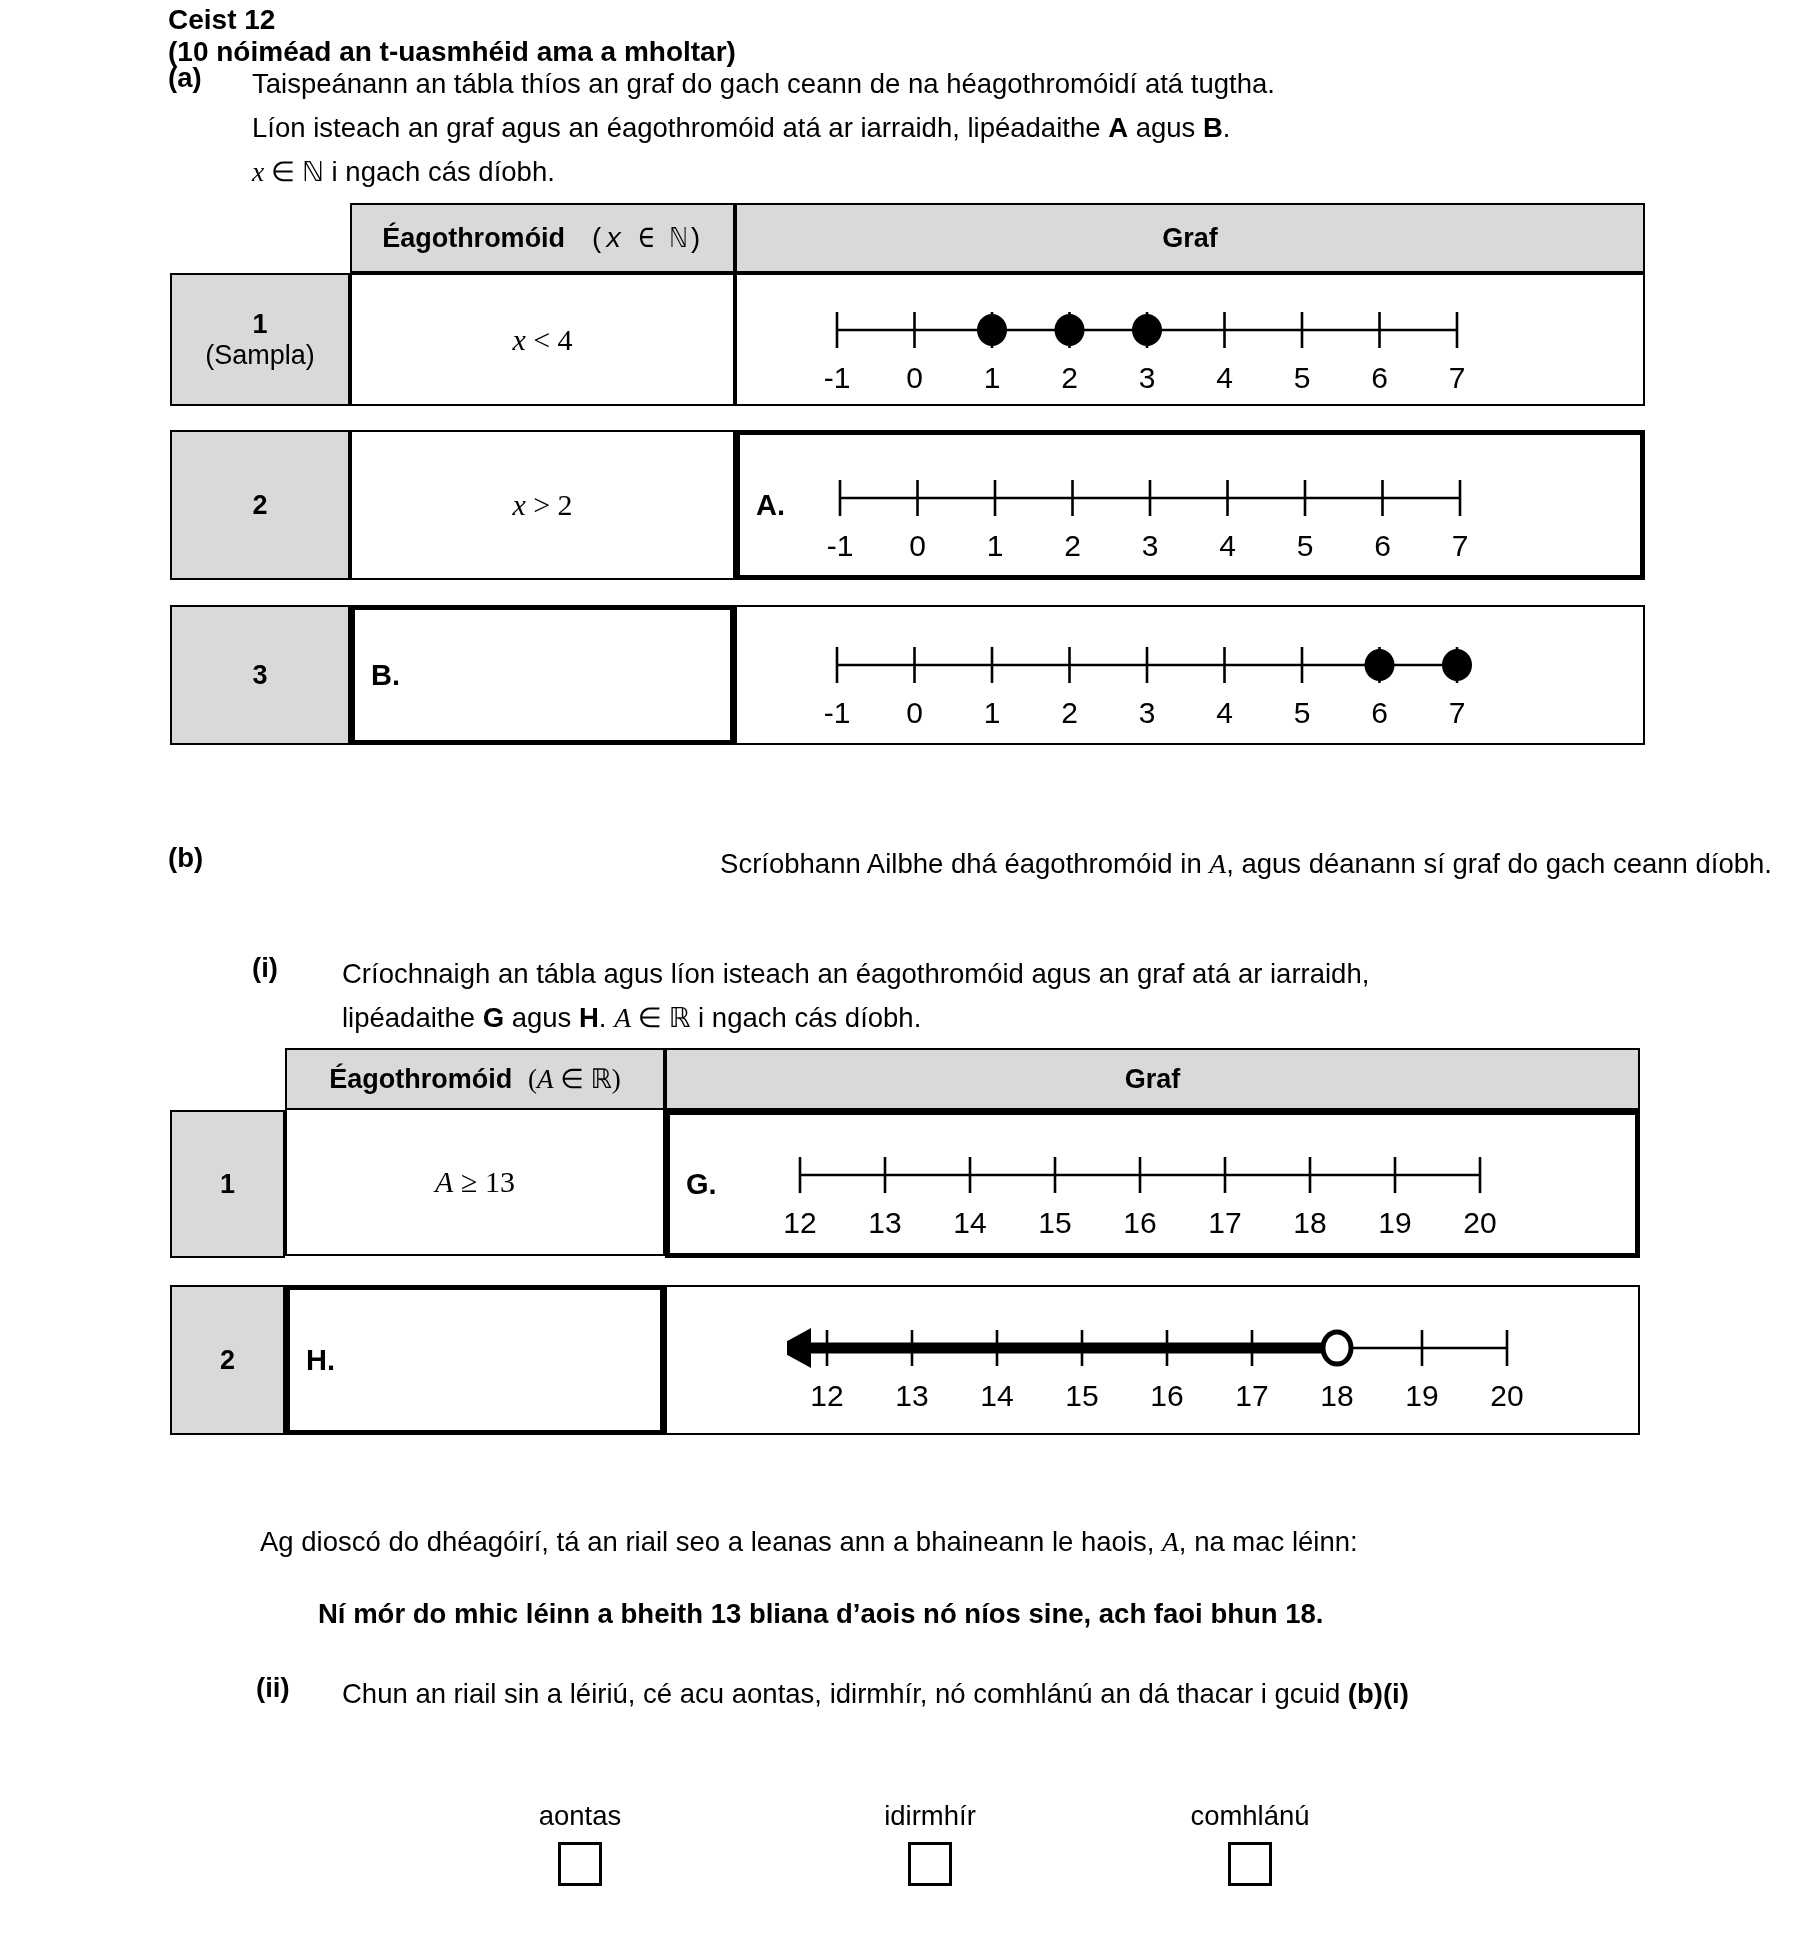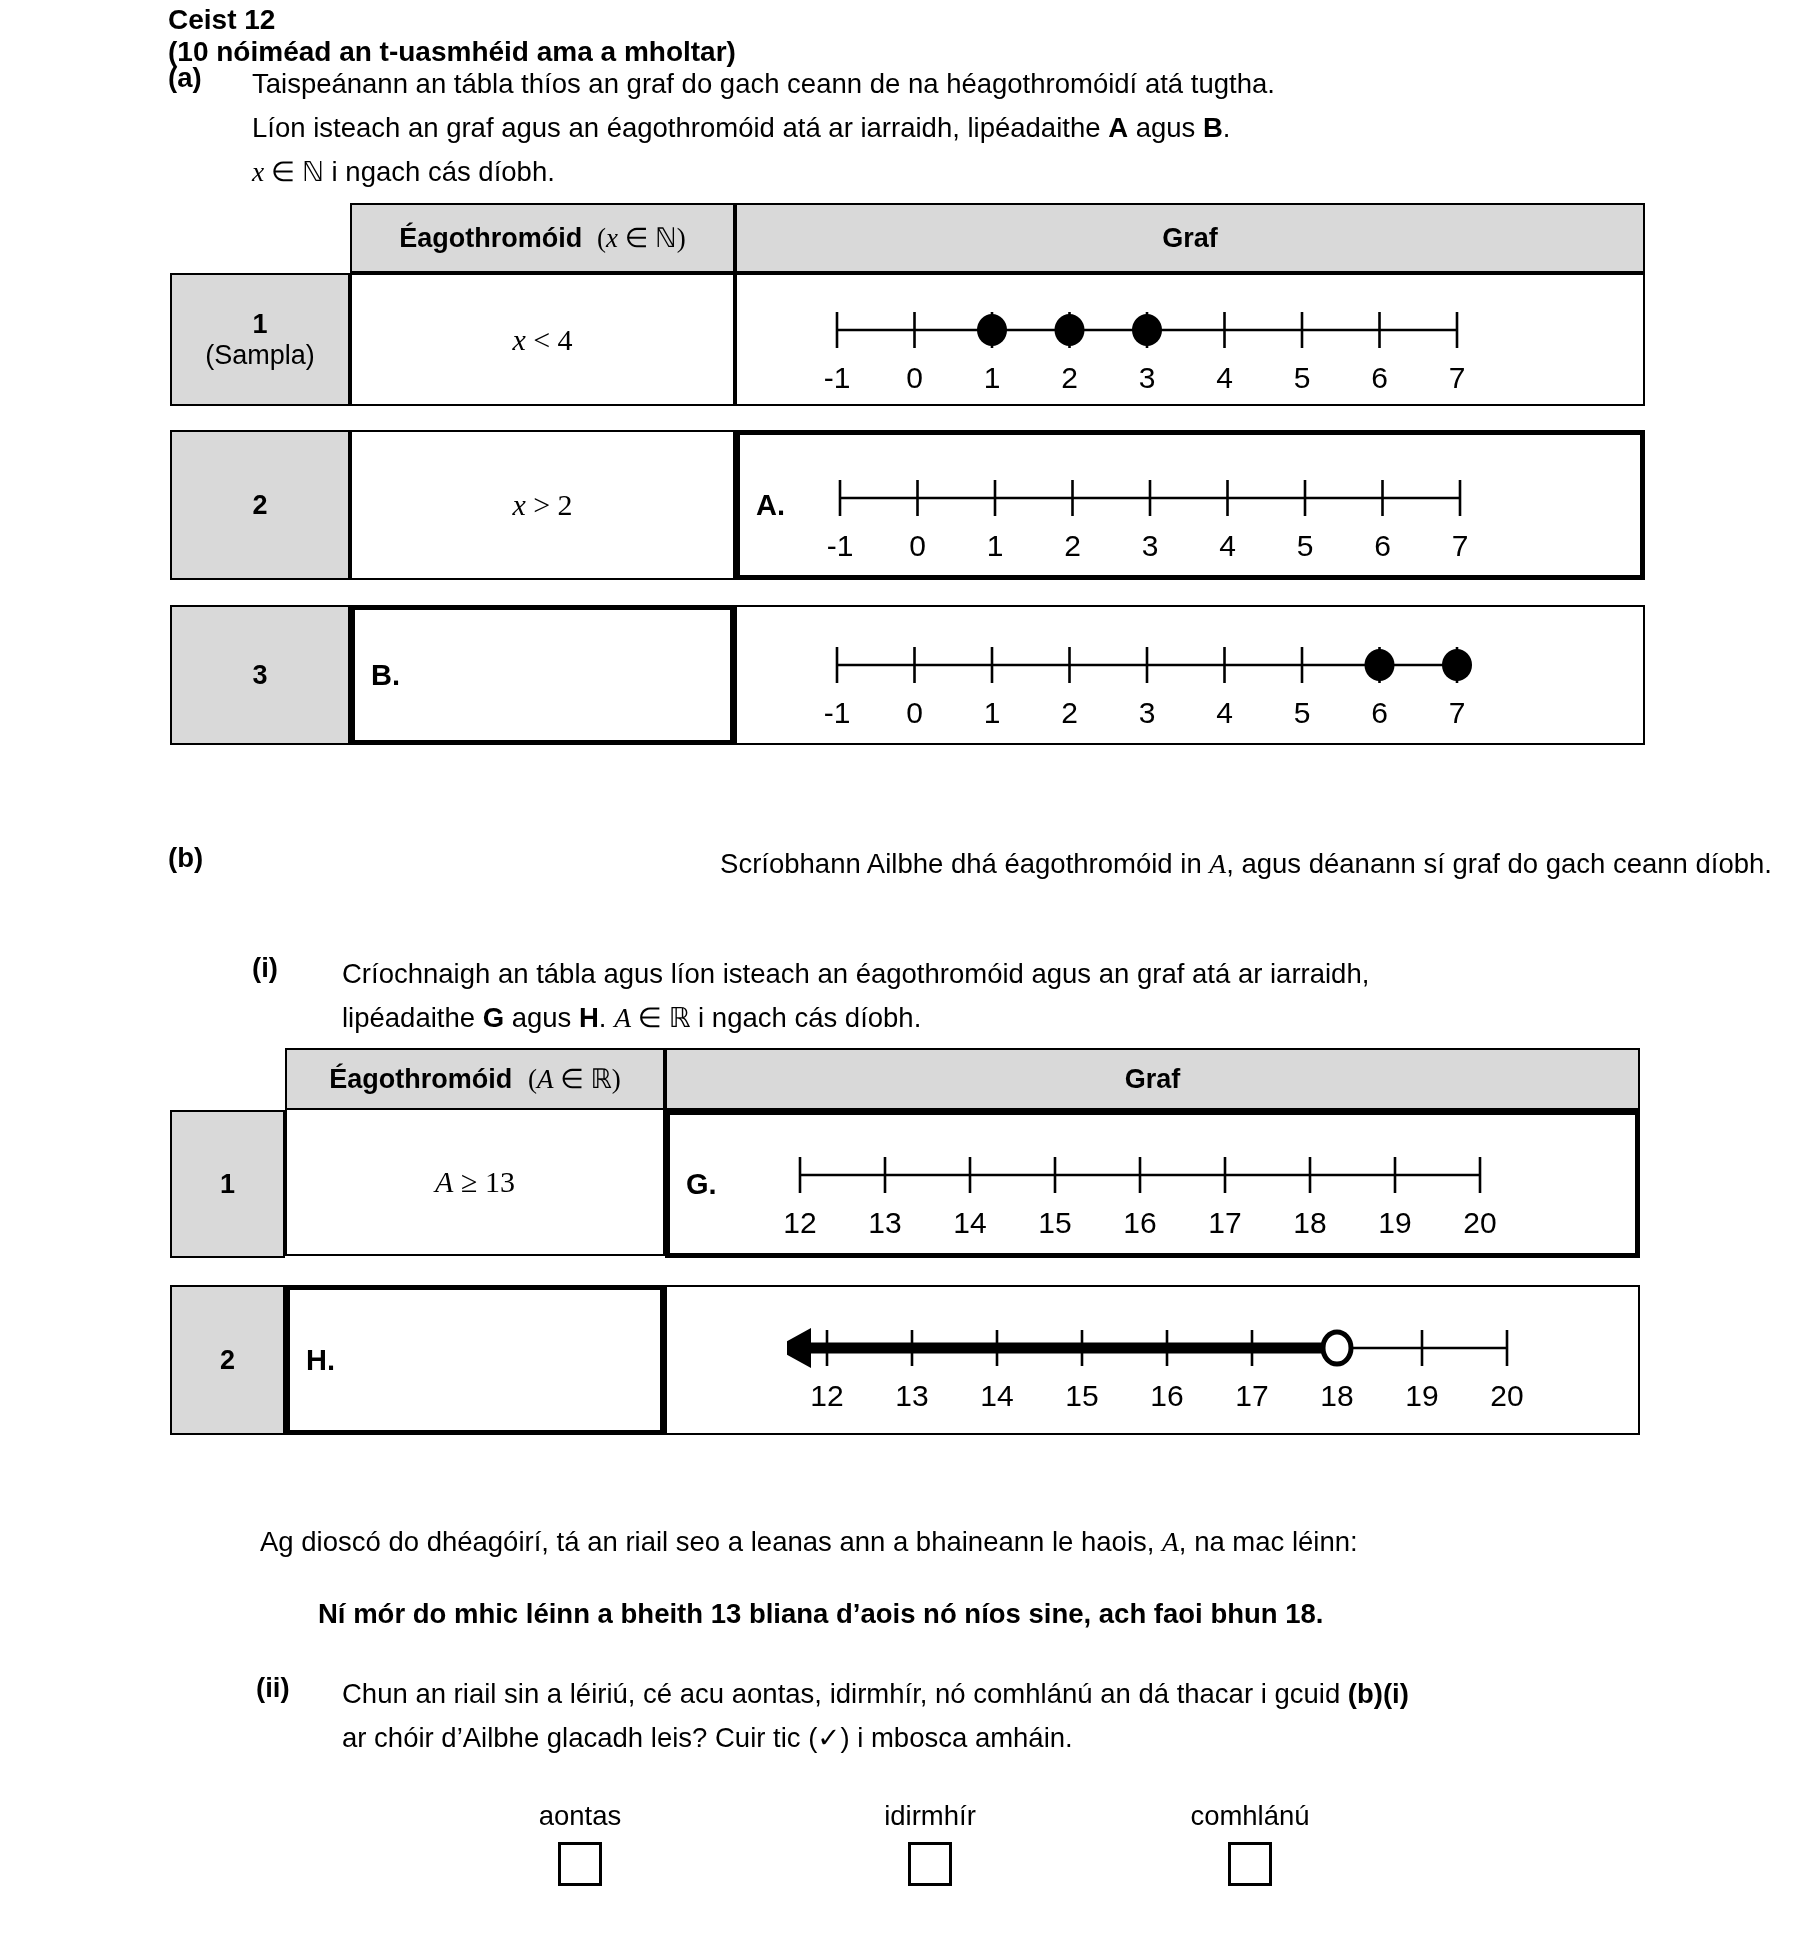--- a/index.html
+++ b/index.html
@@ -70,21 +70,21 @@
   <div class="para" style="left:252px; top:62px; width:1500px;">Taispeánann an tábla thíos an graf do gach ceann de na héagothromóidí atá tugtha.</div>
   <div class="para" style="left:252px; top:106px; width:1500px;">
     <span>Líon isteach an graf agus an éagothromóid atá ar iarraidh, lipéadaithe </span><b class="inl">A</b><span> agus </span><b class="inl">B</b><span>.</span>
   </div>
   <div class="para" style="left:252px; top:150px; width:1500px;">
     <span class="mathit">x</span><span class="bb"> ∈ </span><span class="bb">ℕ</span><span> i ngach cás díobh.</span>
   </div>
 
   <div class="tbl" id="tableA">
       <div class="cell hd" style="left: 350px; top: 203px; width: 385px; height: 70px;">
-        <span><b>Éagothromóid</b><span style="font-family:Liberation Serif, serif;font-weight:normal;margin-left:8px;"> (<i>x</i> ∈ ℕ)</span></span>
+        <span><b>Éagothromóid</b><span style="font-family:Liberation Mono, monospace;font-weight:normal;margin-left:8px;"> (<i>x</i> ∈ ℕ)</span></span>
       </div>
       <div class="cell hd" style="left: 735px; top: 203px; width: 910px; height: 70px;">
         <span>Graf</span>
       </div>
       <div class="cell gray col" style="left: 170px; top: 273px; width: 180px; height: 133px;">
         <div>1</div>
         <div style="font-weight: normal;">(Sampla)</div>
       </div>
       <div class="cell" style="left: 350px; top: 273px; width: 385px; height: 133px;">
         <span class="eq"><i>x</i> &lt; 4</span>
@@ -262,21 +262,20 @@
 
   <div class="para" style="left:260px; top:1520px; width:1500px;">
     <span>Ag dioscó do dhéagóirí, tá an riail seo a leanas ann a bhaineann le haois, </span><span class="mathit">A</span><span>, na mac léinn:</span>
   </div>
   <div class="para" style="left:318px; top:1592px; width:1460px; font-weight:bold;">Ní mór do mhic léinn a bheith 13 bliana d’aois nó níos sine, ach faoi bhun 18.</div>
 
   <div class="lbl" style="left:256px; top:1672px;">(ii)</div>
   <div class="para" style="left:342px; top:1672px; width:1440px;">
     <span>Chun an riail sin a léiriú, cé acu aontas, idirmhír, nó comhlánú an dá thacar i gcuid </span><b class="inl">(b)(i)</b>
   </div>
-  <div class="para" style="left:342px; top:1716px; width:1440px;">ar chóir d’Ailbhe glacadh leis?  Cuir tic (✓) i mbosca amháin.</div>
 
   <div id="checkboxes">
       <div class="cbwrap" style="left: 480px; top: 1800px; width: 200px;">
         <div class="cblabel">aontas</div>
         <div class="cbox"></div>
       </div>
       <div class="cbwrap" style="left: 830px; top: 1800px; width: 200px;">
         <div class="cblabel">idirmhír</div>
         <div class="cbox"></div>
       </div>

